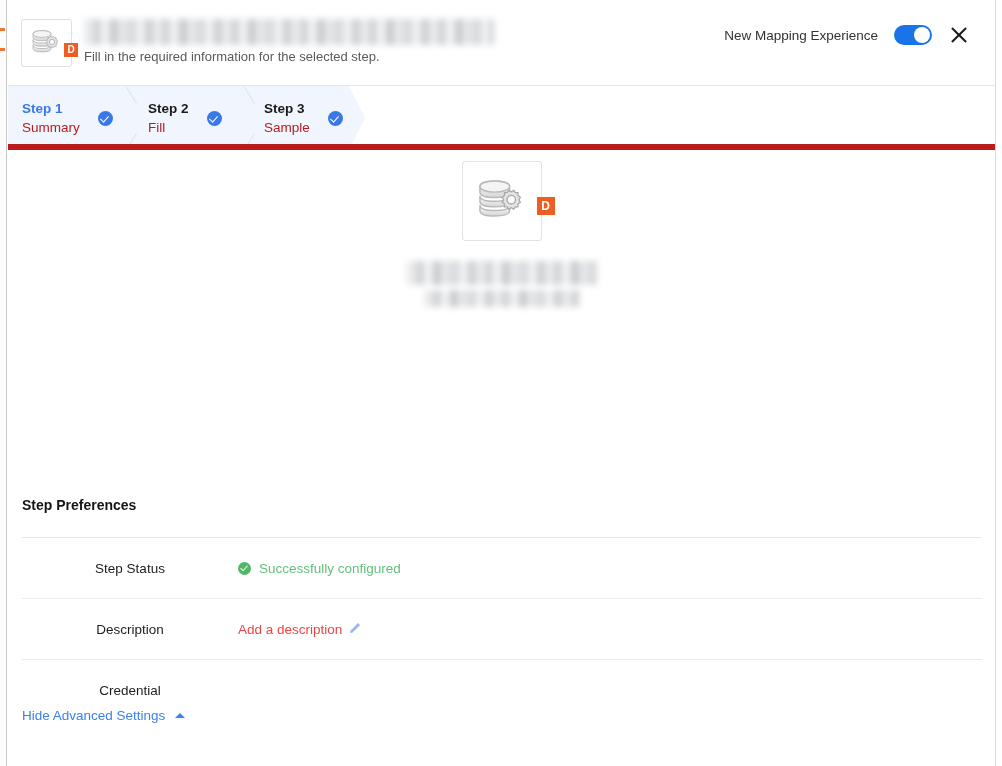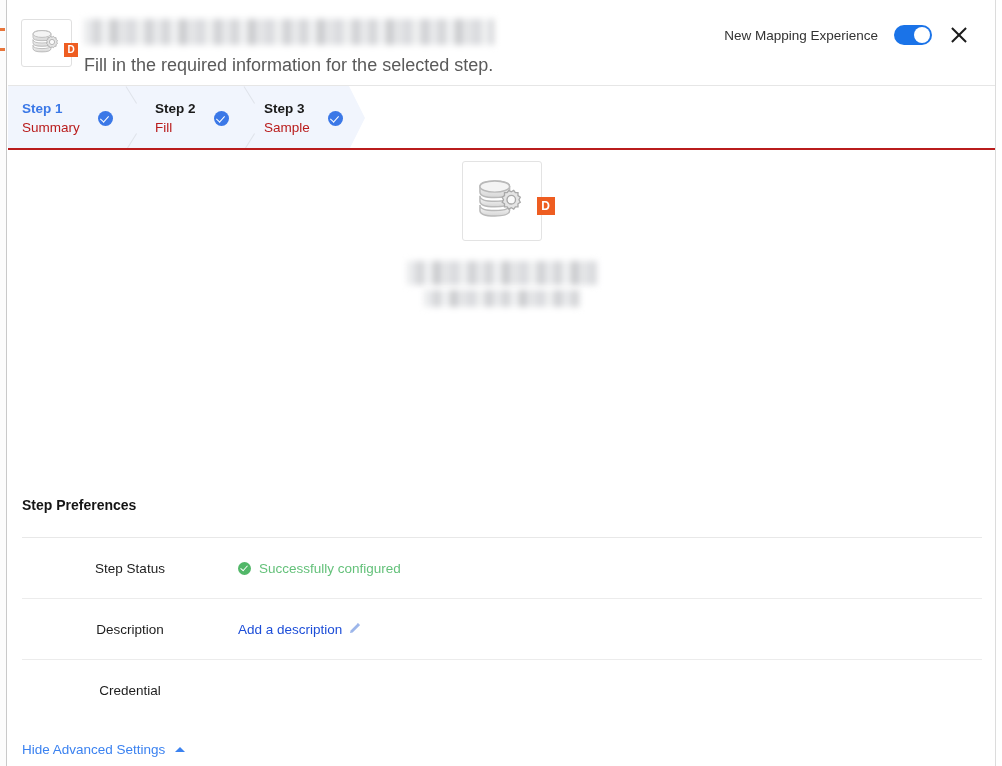--- a/index.html
+++ b/index.html
@@ -75,23 +75,23 @@
         #f1f2f3 17px, #f1f2f3 26px,
         #c7c8cb 26px, #c7c8cb 33px,
         #e4e5e7 33px, #e4e5e7 44px,
         #d9dadd 44px, #d9dadd 52px,
         #eff0f1 52px, #eff0f1 61px,
         #cfd0d3 61px, #cfd0d3 69px);
     filter: blur(3px);
   }
   .hdr-blur { width: 410px; }
   .hdr-sub {
-    font-size: 18px;
+    font-size: 13px;
     color: #5a5a5a;
-    margin-top: 10px;
+    margin-top: 4px;
     white-space: nowrap;
   }
 
   .hdr-right {
     position: absolute; right: 25px; top: 24px;
     display: flex; align-items: center; gap: 16px;
   }
   .hdr-right .label {
     font-size: 13.5px;
     color: #333333;
@@ -119,21 +119,21 @@
     width: 20px; height: 2px;
     background: #1b1b1b;
   }
   .close-x:before { transform: rotate(45deg); }
   .close-x:after  { transform: rotate(-45deg); }
 
   
   .stepper {
     position: relative;
     height: 64px;
-    border-bottom: 2px solid #b91c1c;
+    border-bottom: 6px solid #b91c1c;
     overflow: hidden;
   }
   .steps-bg {
     position: absolute; left: 0; top: 0;
     width: 357px; height: 64px;
     background: #f1f5fd;
     clip-path: polygon(0 0, 341px 0, 357px 32px, 341px 64px, 0 64px);
   }
   .step {
     position: absolute; top: 0; height: 64px;
@@ -224,29 +224,29 @@
   }
   .dot-check:after {
     content: ""; position: absolute;
     left: 3.6px; top: 2.9px;
     width: 3.4px; height: 6px;
     border: solid #ffffff; border-width: 0 1.5px 1.5px 0;
     transform: rotate(42deg);
   }
 
   .link-muted {
-    color: #1d4ed8; cursor: pointer;
+    color: #ef4444; cursor: pointer;
     display: inline-flex; align-items: center; gap: 7px;
   }
   .pencil { display: inline-block; }
 
   .cred-blur { width: 195px; height: 22px; }
 
   .adv {
-    position: absolute; left: 14px; top: 592px;
+    position: absolute; left: 14px; top: 558px;
     display: inline-flex; align-items: center; gap: 10px;
     color: #3b82f0; font-size: 13.5px; cursor: pointer;
   }
   .caret-up {
     width: 0; height: 0;
     border-left: 5px solid transparent;
     border-right: 5px solid transparent;
     border-bottom: 5px solid #3b82f0;
   }
 </style>
@@ -308,21 +308,21 @@
     <div class="step active" style="left:14px">
       <div class="texts" style="margin-left:0">
         <div class="s-title">Step 1</div>
         <div class="s-sub">Summary</div>
       </div>
       <div class="check"></div>
     </div>
     <div class="sep" style="left:118px"></div>
 
     <div class="step" style="left:136px">
-      <div class="texts" style="margin-left:11px">
+      <div class="texts" style="margin-left:4px">
         <div class="s-title">Step 2</div>
         <div class="s-sub">Fill</div>
       </div>
       <div class="check"></div>
     </div>
     <div class="sep" style="left:236px"></div>
 
     <div class="step" style="left:256px">
       <div class="texts" style="margin-left:0">
         <div class="s-title">Step 3</div>

